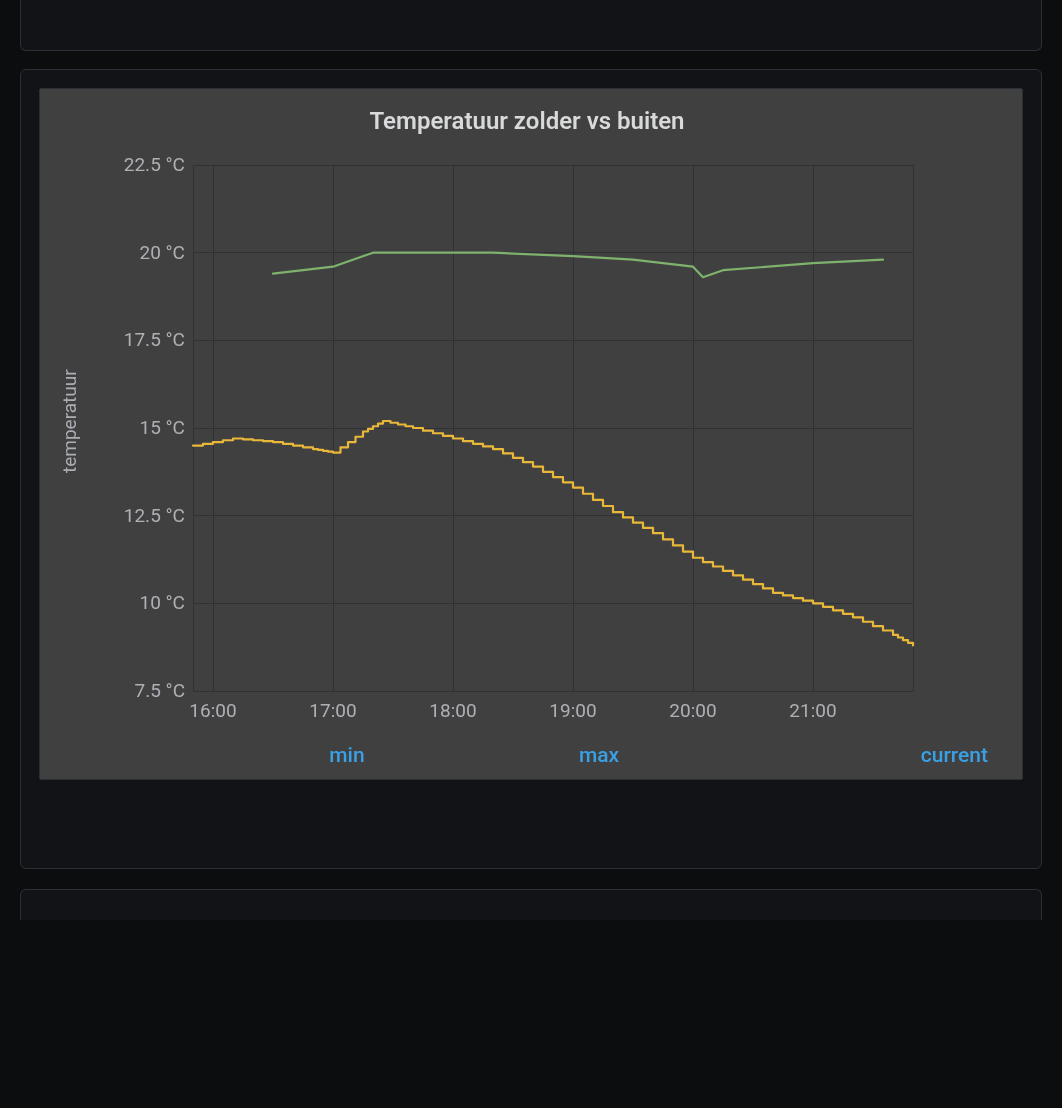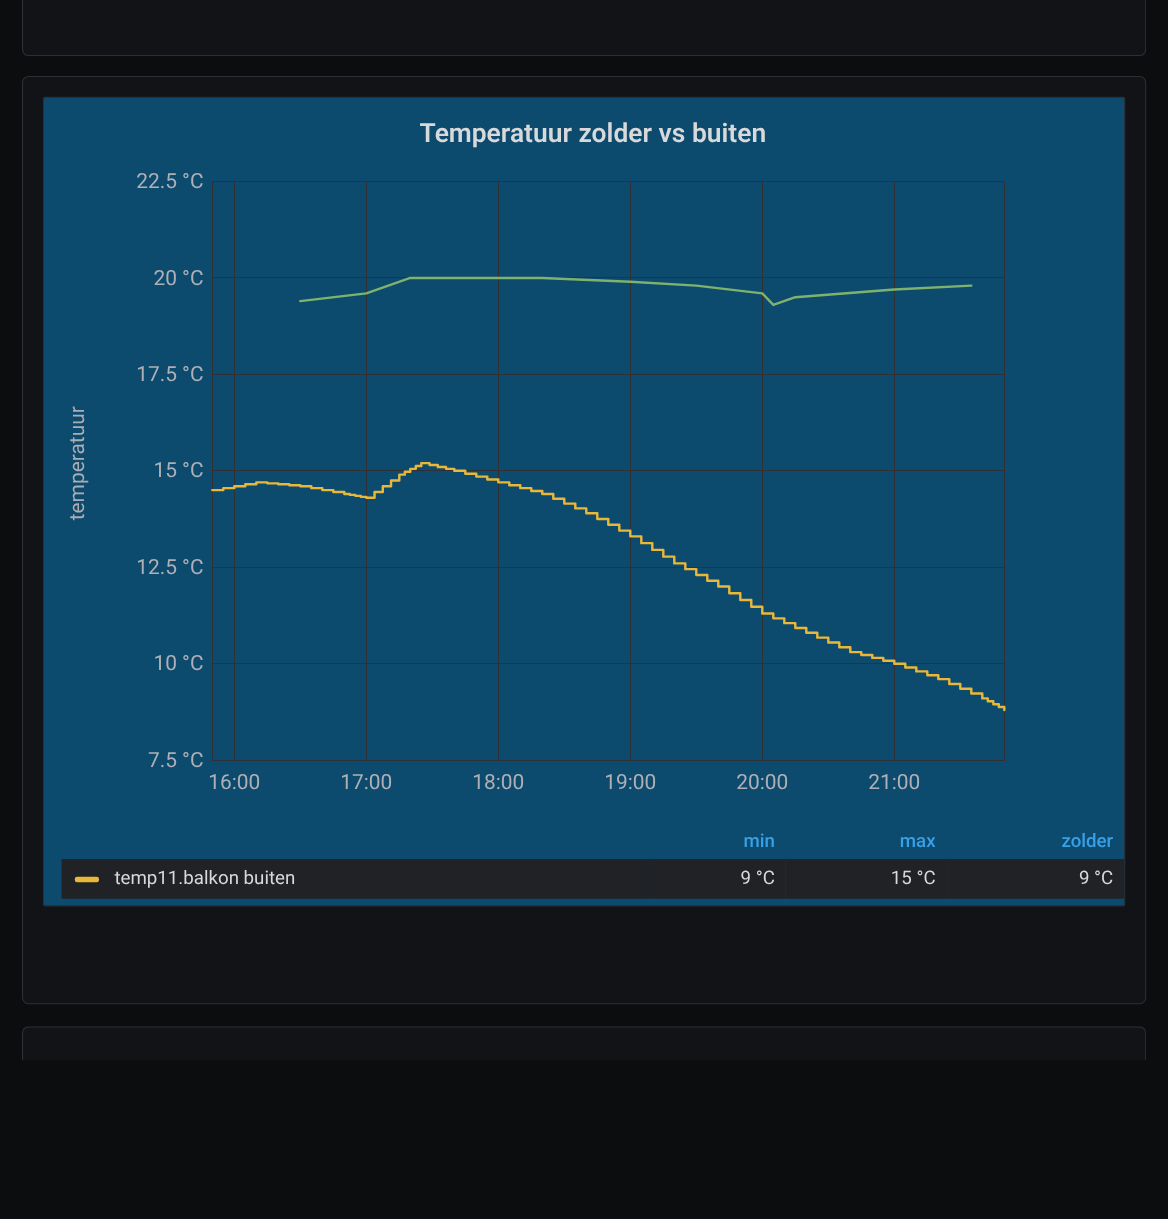--- a/index.html
+++ b/index.html
@@ -36,23 +36,23 @@
     border-bottom-left-radius: 0;
     border-bottom-right-radius: 0;
     margin-bottom: 0;
   }
   .panel-shell.main {
     padding: 18px;
     box-sizing: border-box;
   }
   .inner-panel {
     border: 1px solid #2b2f36;
-    background: #0c4a6e;
+    background: #404040;
     border-radius: 2px;
-    padding: 14px 0 6px 16px;
+    padding: 14px 24px 6px 16px;
   }
   .panel-title {
     text-align: center;
     color: #d8d9da;
     font-size: 24px;
     font-weight: 600;
     margin: 4px 0 16px 0;
     cursor: pointer;
   }
   .chart-wrap {
@@ -88,22 +88,22 @@
   }
   .series-line {
     fill: none;
     stroke-width: 2.2;
     stroke-linejoin: round;
     stroke-linecap: round;
   }
   .legend-table {
     width: 100%;
     border-collapse: collapse;
-    margin-top: 18px;
-    font-size: 17px;
+    margin-top: 6px;
+    font-size: 21px;
   }
   .legend-table th {
     color: #3aa0e6;
     font-weight: 500;
     text-align: right;
     padding: 6px 10px;
   }
   .legend-table th.name-col { text-align: left; }
   .legend-table td {
     padding: 8px 10px;
@@ -178,30 +178,24 @@
         </div>
 
       </div>
 
       <table class="legend-table">
         <thead>
           <tr>
             <th class="name-col"></th>
             <th>min</th>
             <th>max</th>
-            <th>zolder</th>
+            <th>current</th>
           </tr>
         </thead>
         <tbody id="legend-body">
-            <tr class="legend-row alt">
-              <td class="name-cell"><span class="swatch" style="background: rgb(234, 184, 57);"></span>temp11.balkon buiten</td>
-              <td>9 °C</td>
-              <td>15 °C</td>
-              <td>9 °C</td>
-            </tr>
           </tbody>
       </table>
 
     </div>
     <div style="height:70px"></div>
   </div>
 
   <div class="panel-shell fragment-bottom"></div>
 
 </div>

